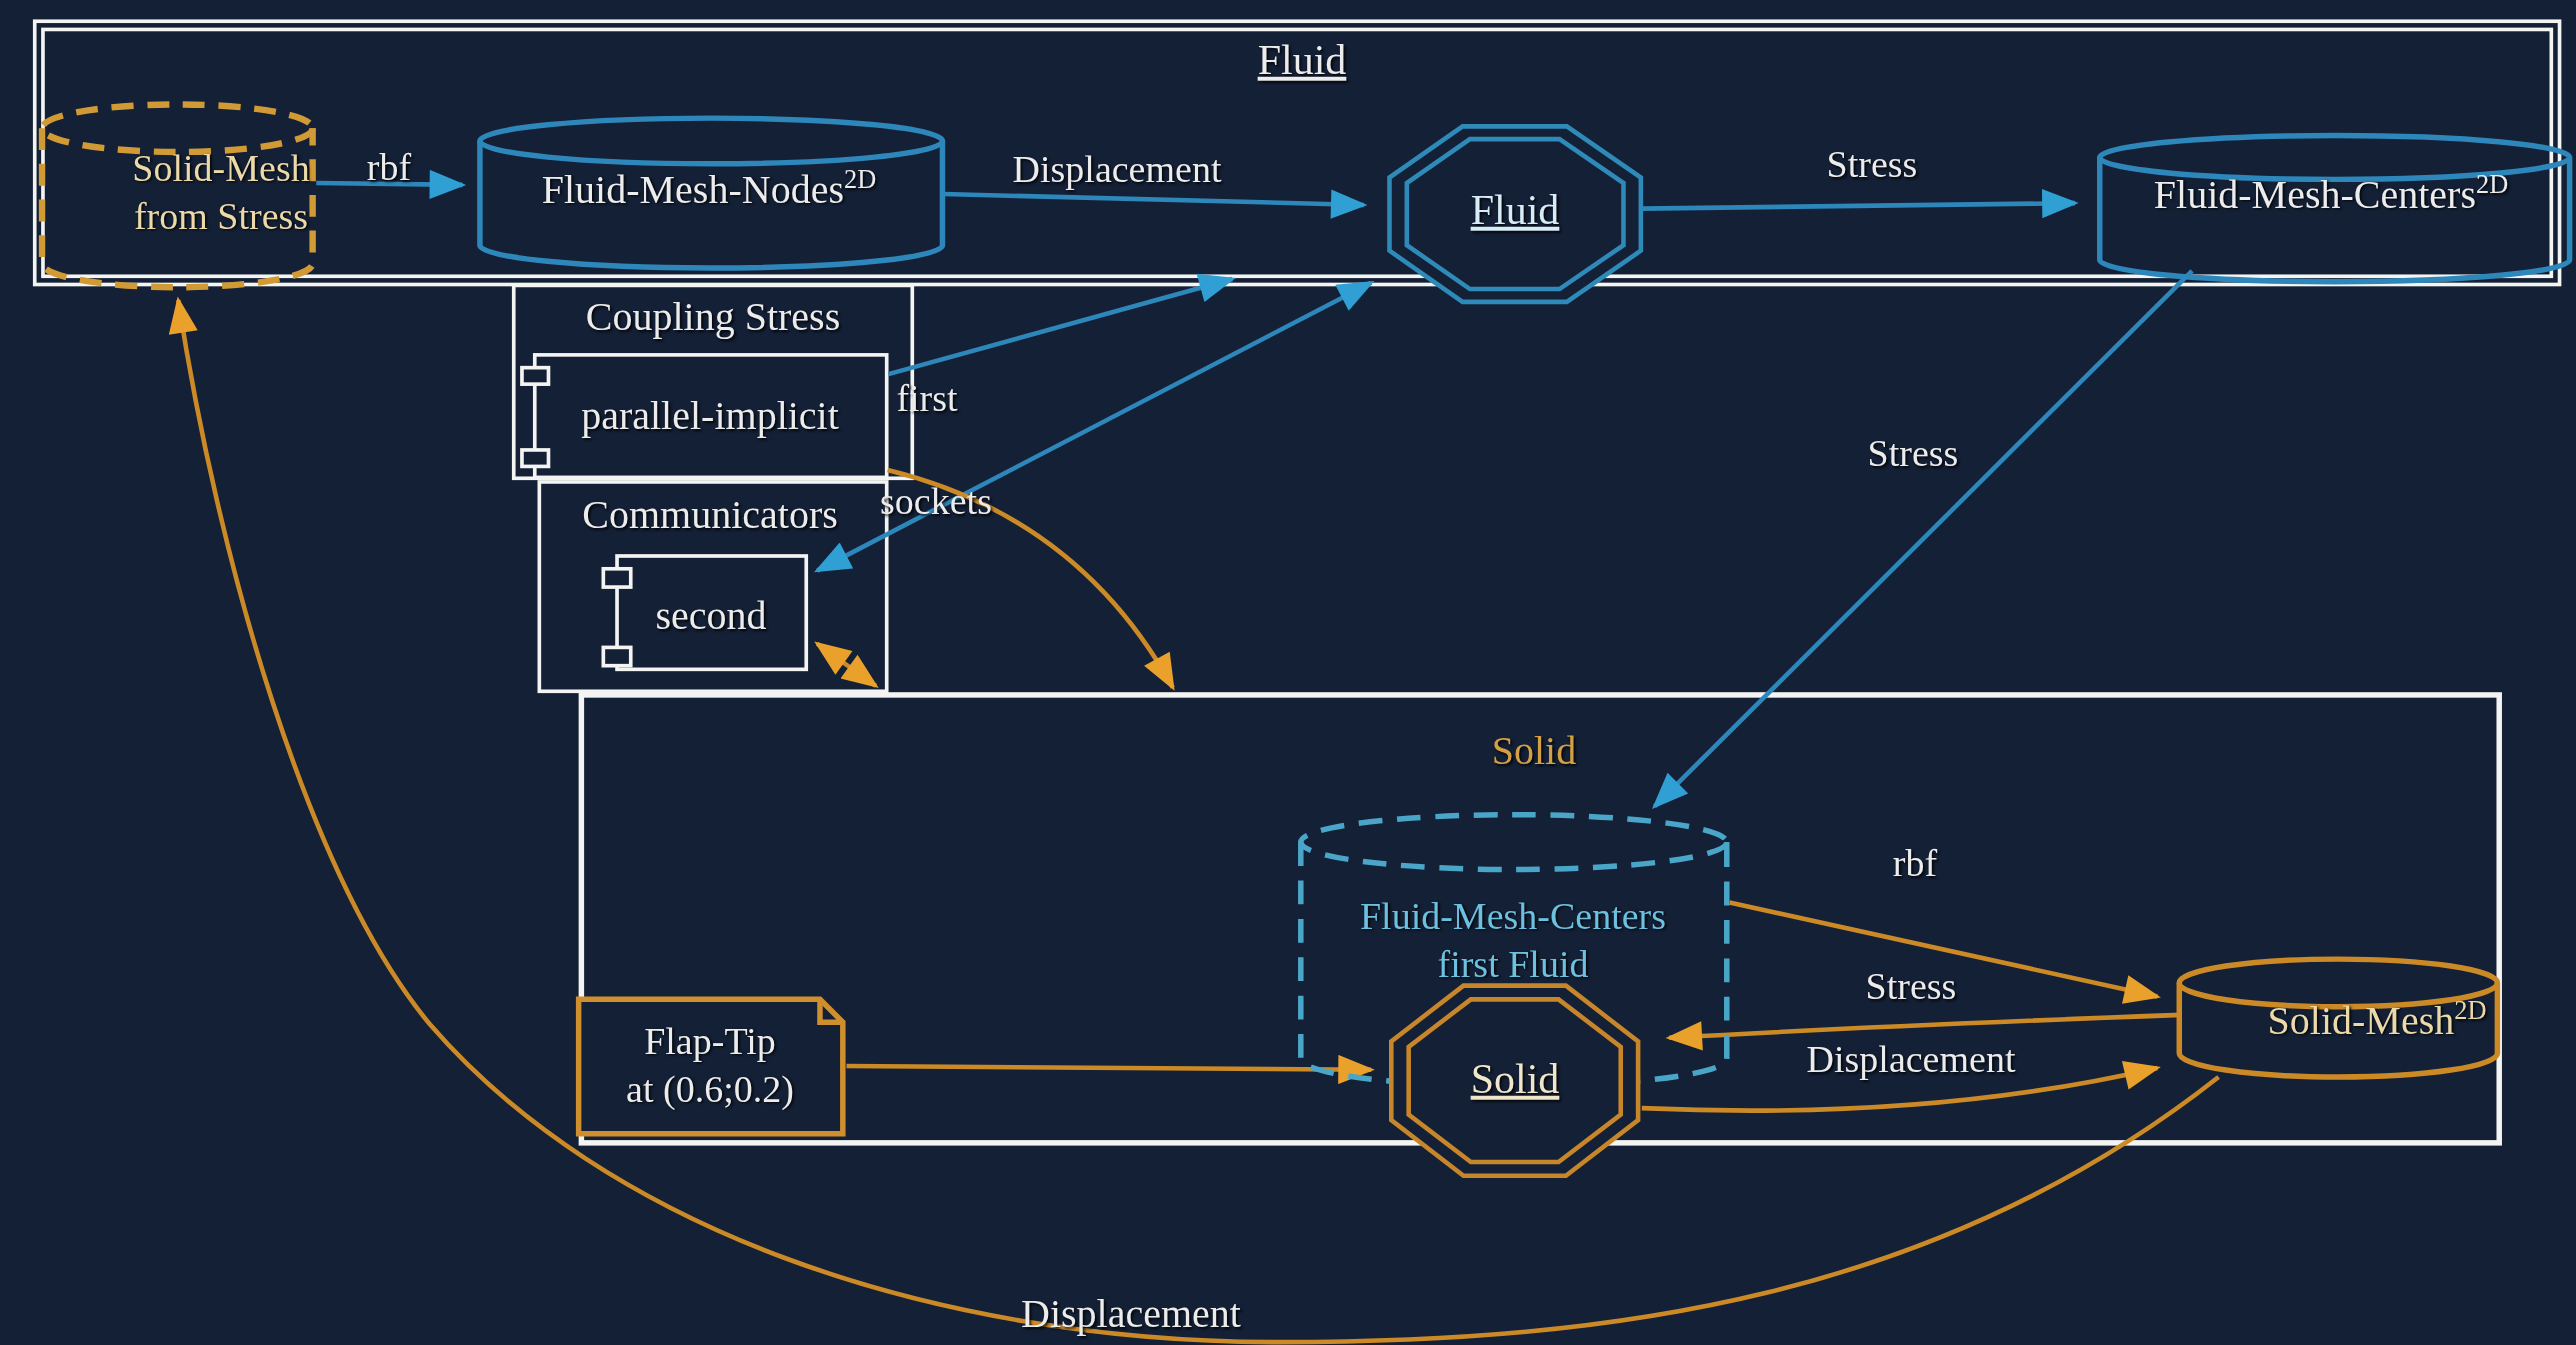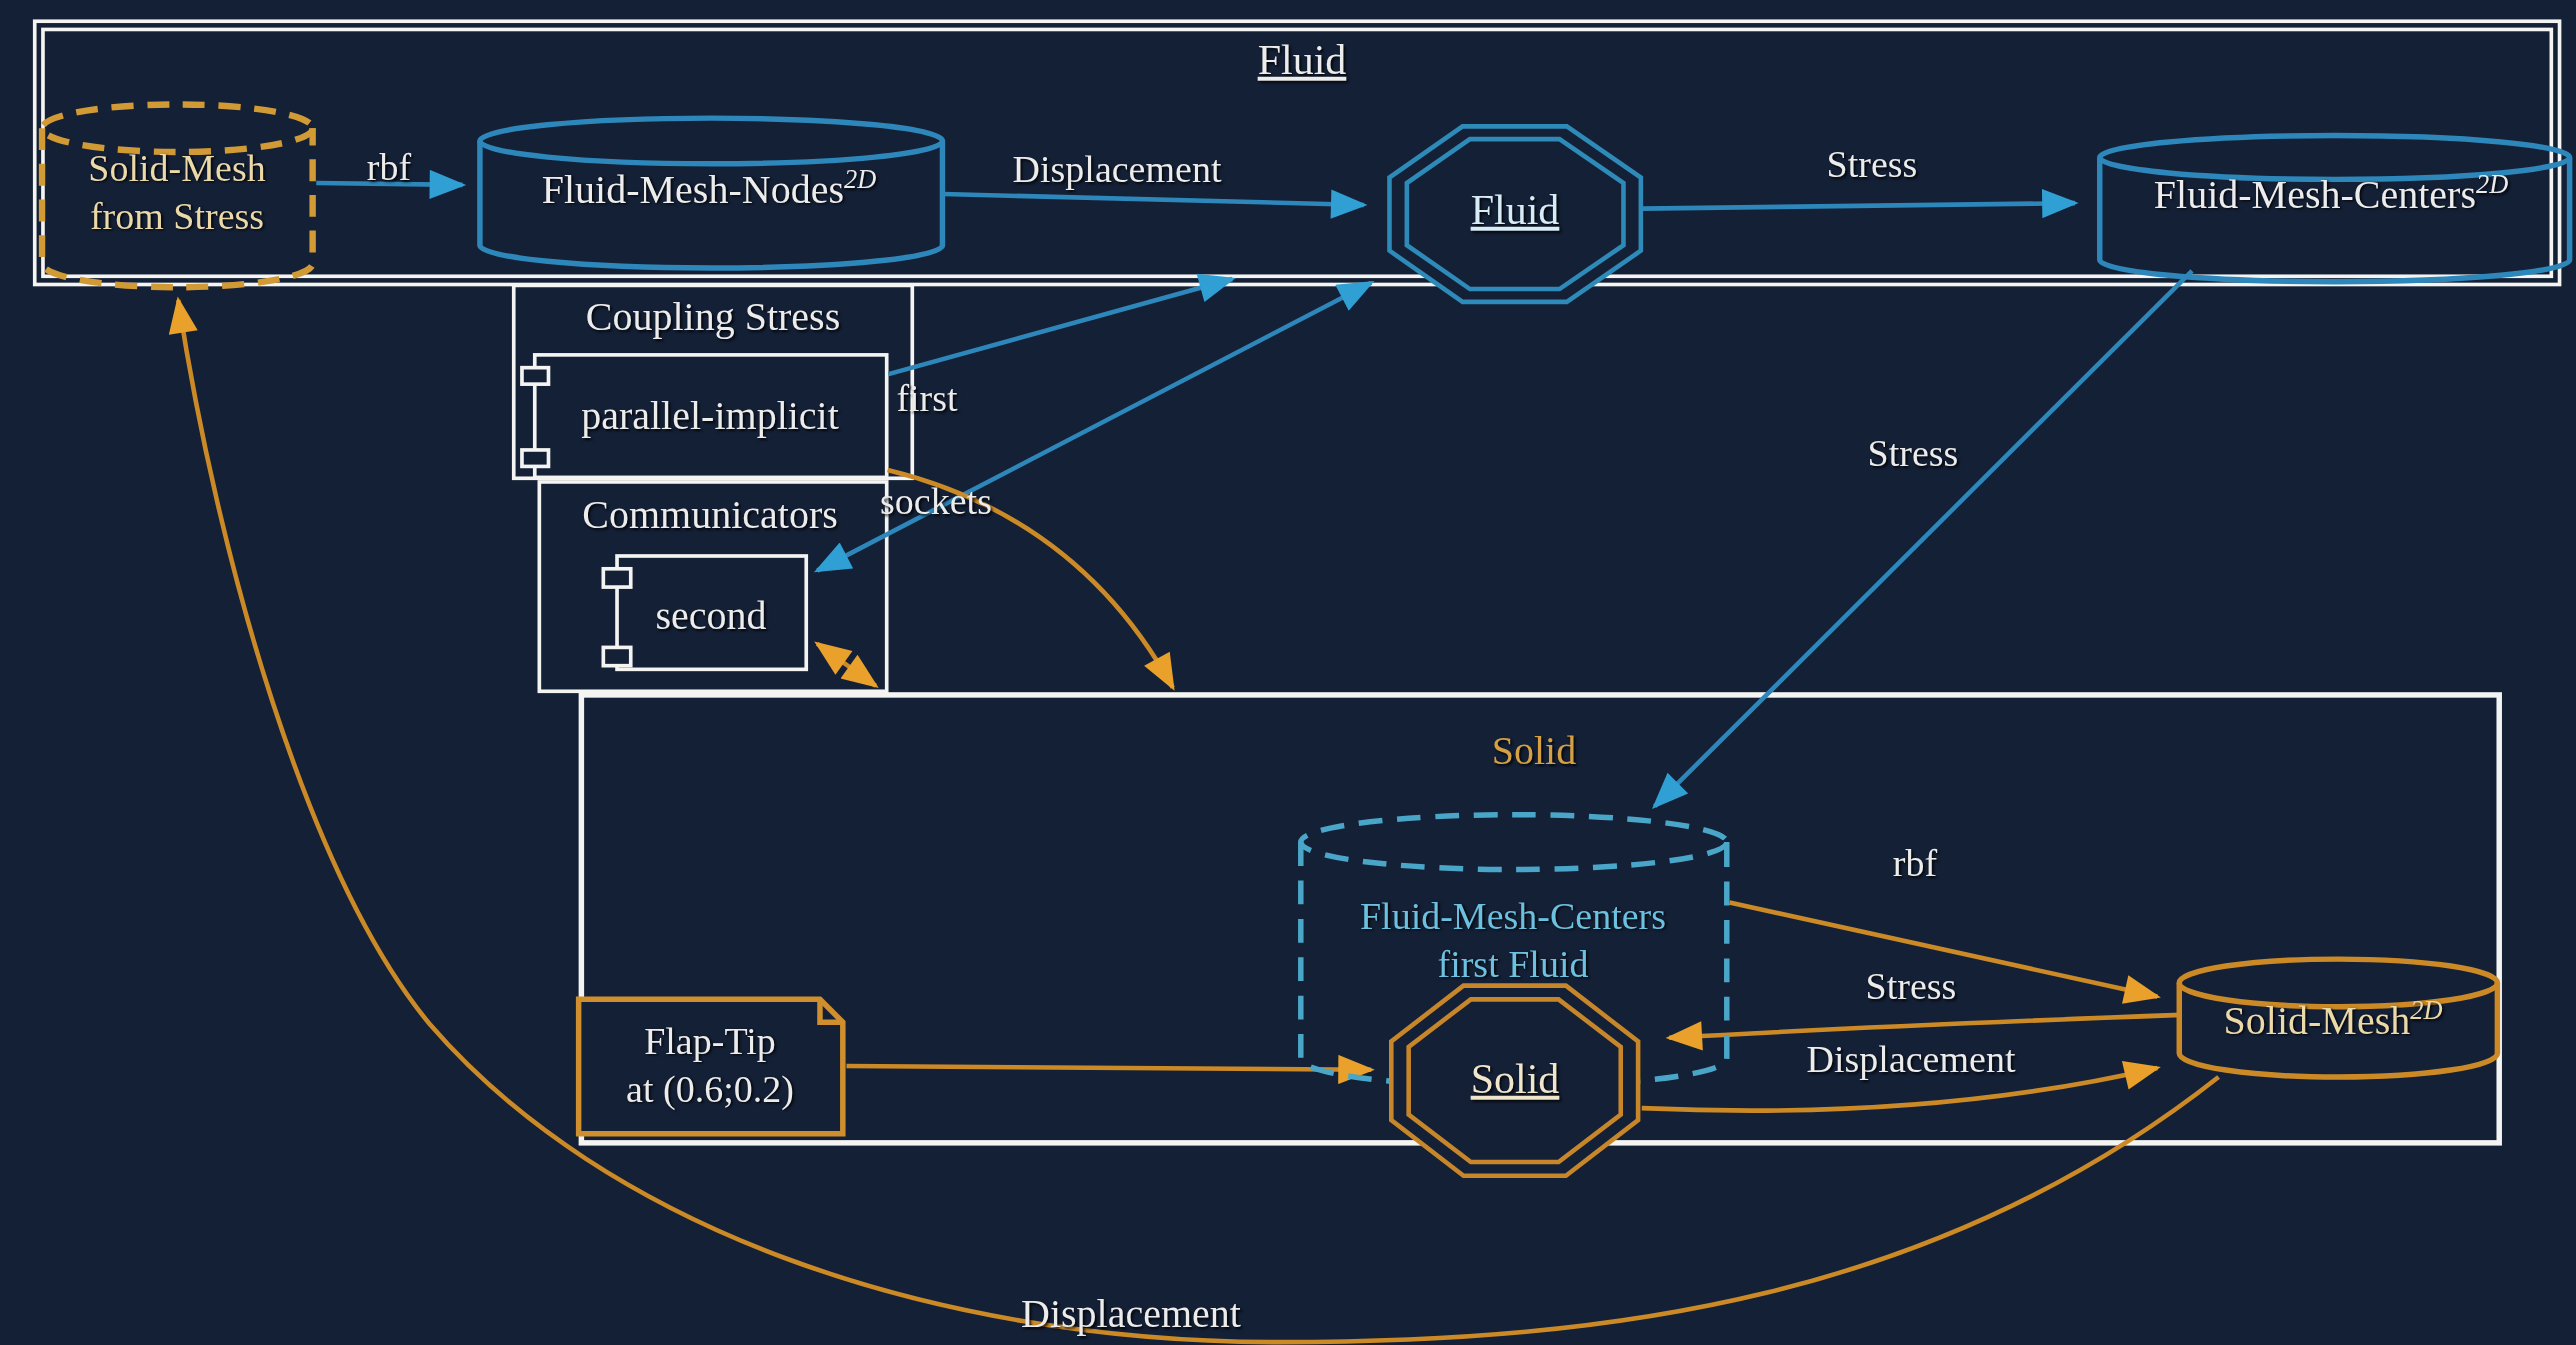--- a/index.html
+++ b/index.html
@@ -3,29 +3,29 @@
 <meta charset="utf-8">
 <style>
   html,body{margin:0;padding:0;background:#142036;}
   body{width:2576px;height:1346px;position:relative;overflow:hidden;
        font-family:"Liberation Serif", serif;}
   svg.canvas{position:absolute;left:0;top:0;}
   .lbl{position:absolute;transform:translate(-50%,-50%);white-space:nowrap;
        text-align:center;line-height:1.25;
        text-shadow:1.8px 1.8px 2.7px rgba(0,0,0,.85);}
   .c-white{color:#ececec;}
-  .c-cream{color:#ecd9a8;}
+  .c-cream{color:#ecd9a8;margin-left:44px;}
   .c-lblue{color:#6cc0e0;}
   .c-orange{color:#d4a043;}
   .c-oct-fluid{color:#d8ecf7;}
   .c-oct-solid{color:#f0e6cc;}
   .t42{font-size:38px;}
   .t44{font-size:40px;}
   .t46{font-size:42px;text-decoration:underline;}
-  sup{font-size:.66em;font-style:italic;}
+  sup{font-size:.66em;}
 </style>
 </head>
 <body>
 
 <svg class="canvas" width="2576" height="1346" viewBox="0 0 2818 1472">
   <defs>
     <marker id="ab" viewBox="0 0 10 8" refX="9" refY="4" markerWidth="44" markerHeight="32" markerUnits="userSpaceOnUse" orient="auto-start-reverse">
       <path d="M0,0 L10,4 L0,8 Z" fill="#2f9fd4"></path>
     </marker>
     <marker id="ao" viewBox="0 0 10 8" refX="9" refY="4" markerWidth="44" markerHeight="32" markerUnits="userSpaceOnUse" orient="auto-start-reverse">

